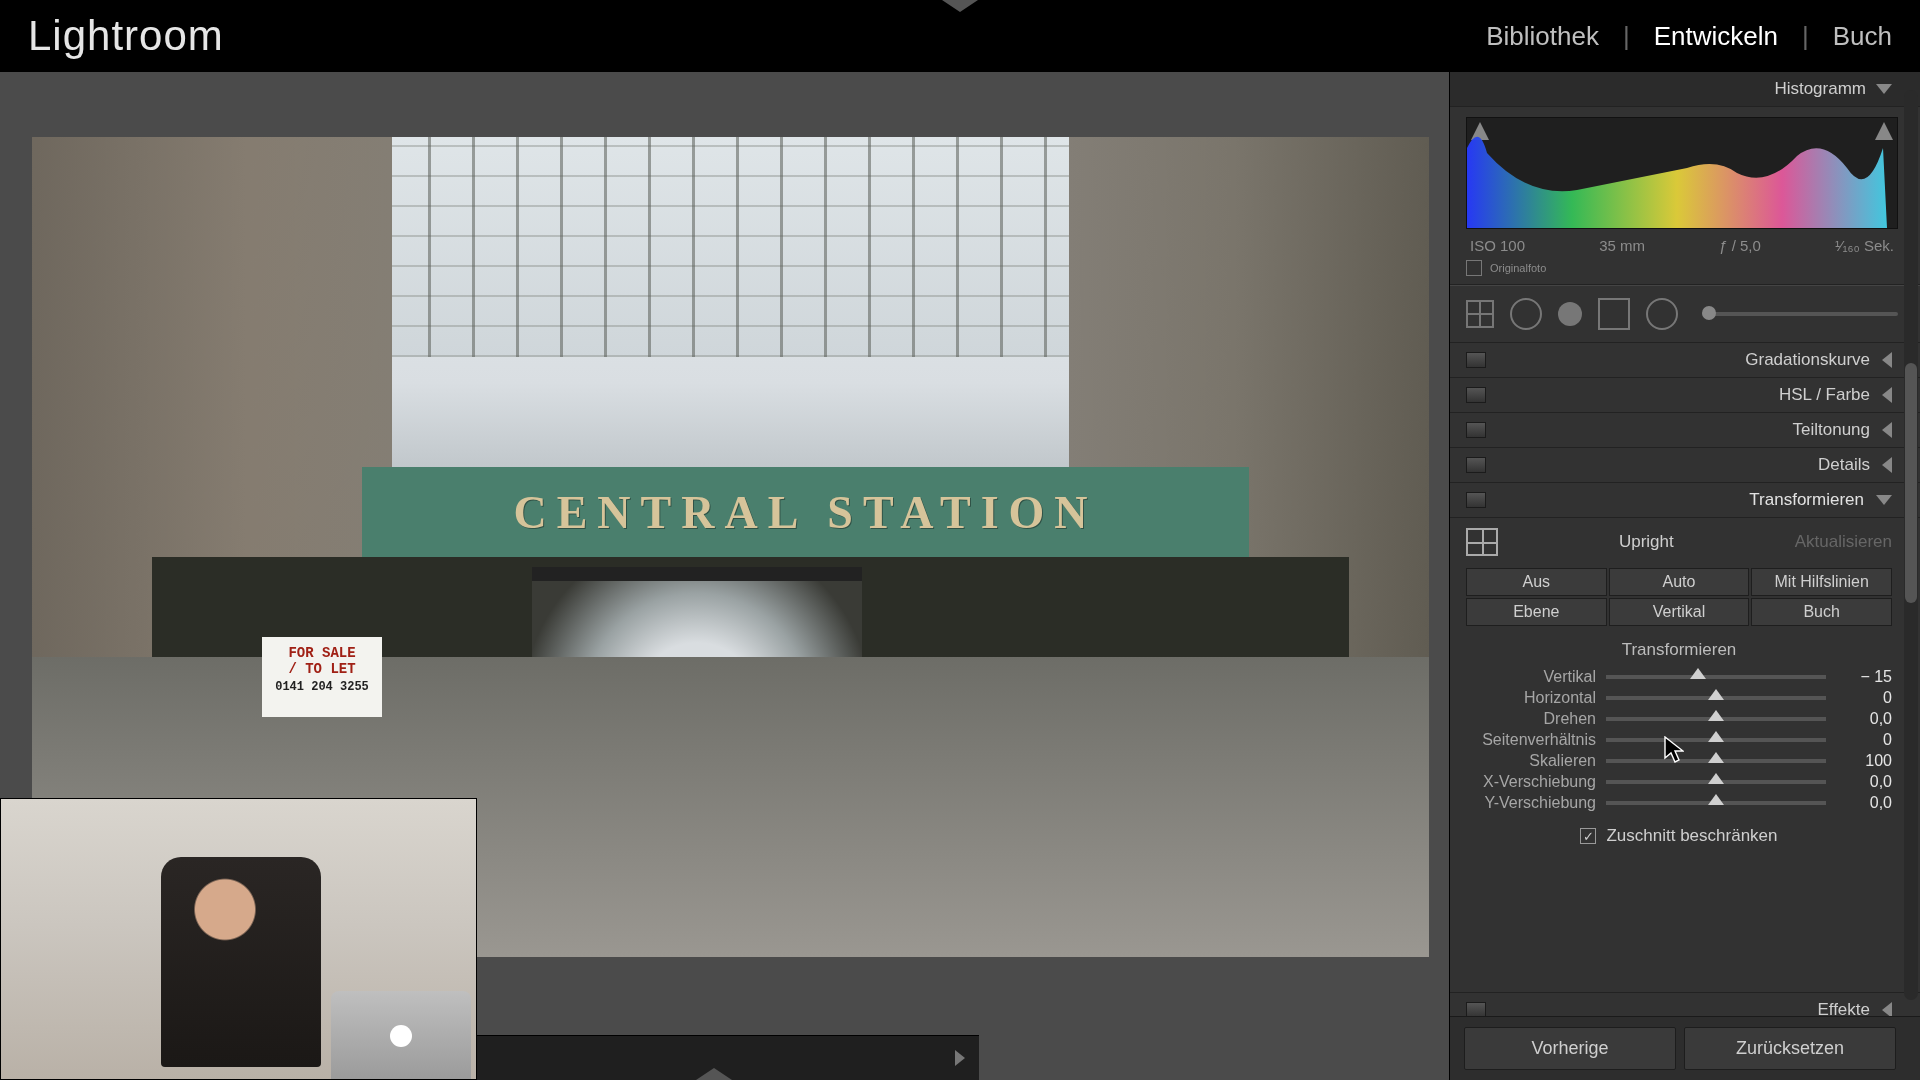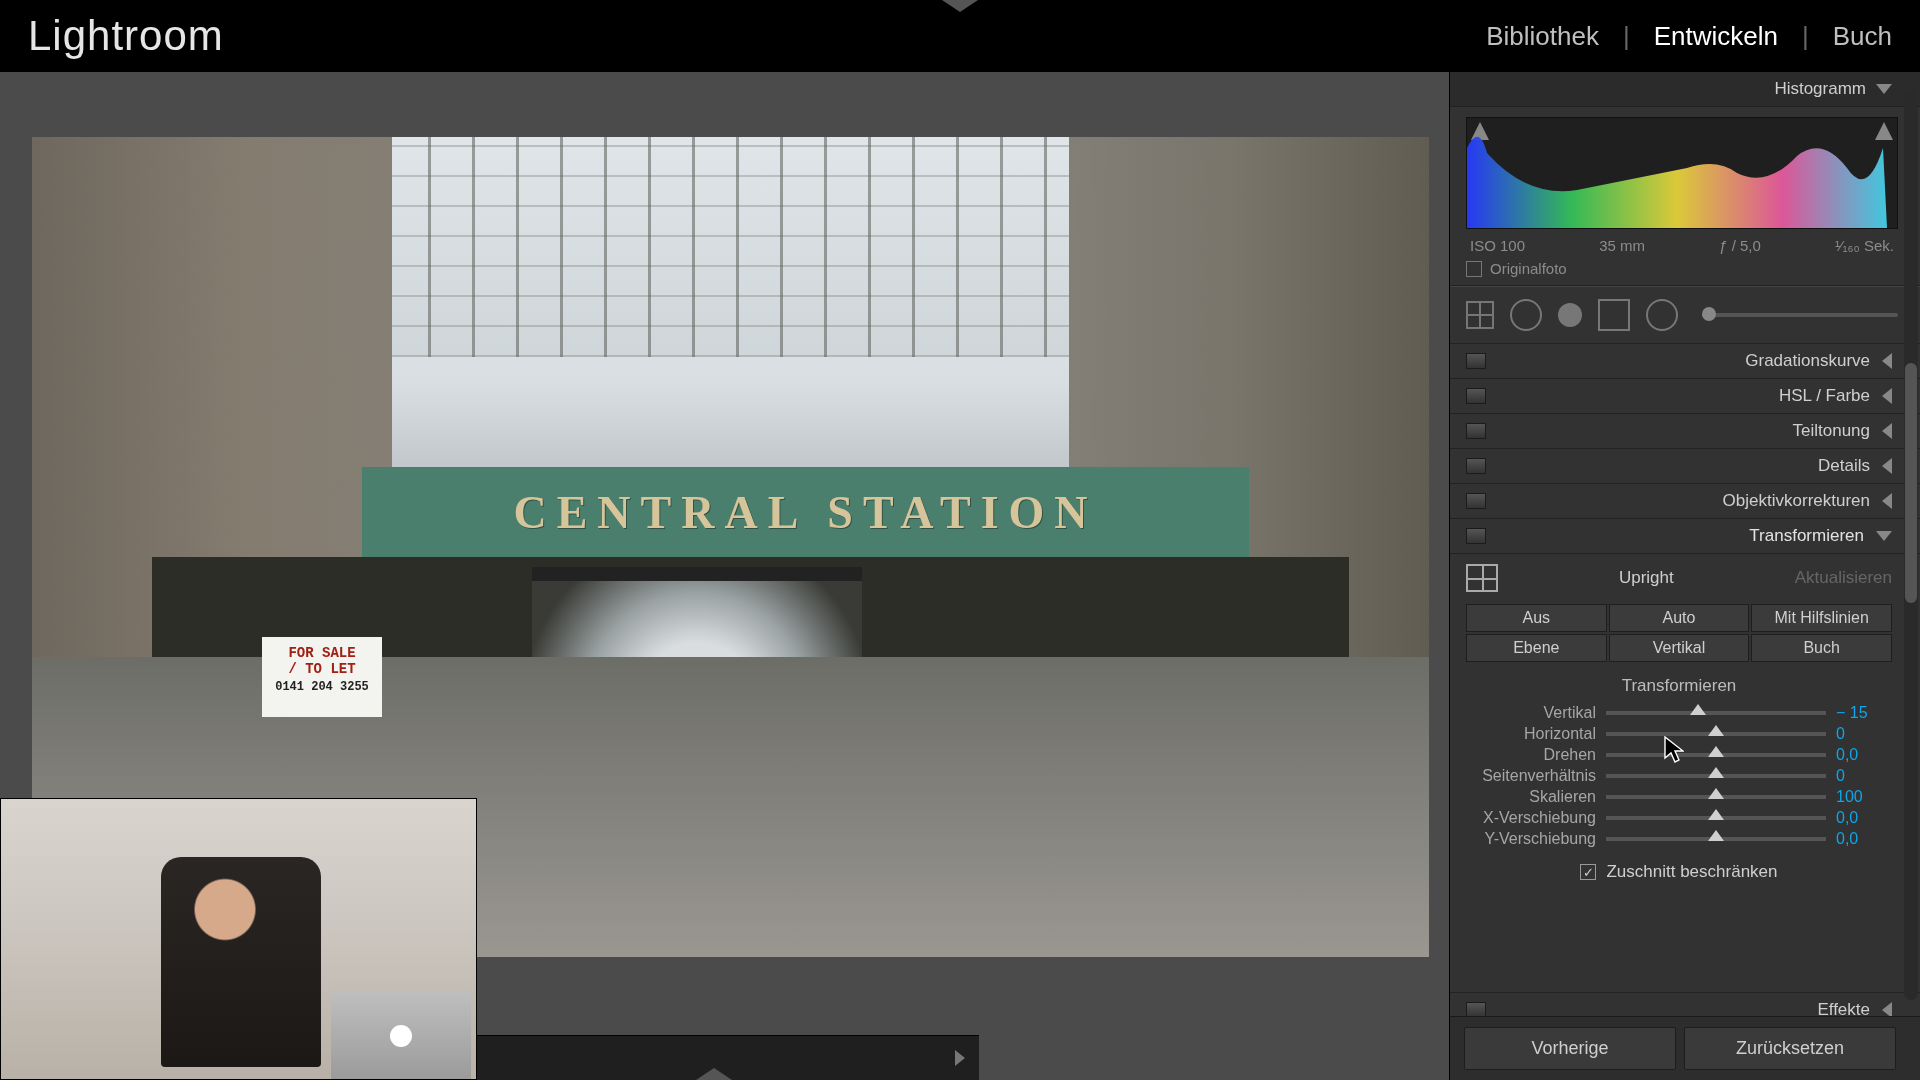--- a/index.html
+++ b/index.html
@@ -243,21 +243,21 @@
   .corner{
     position:absolute;top:4px;width:18px;height:18px;background:#888;
   }
   .corner.l{left:4px;clip-path:polygon(0 100%,100% 100%,50% 0);}
   .corner.r{right:4px;clip-path:polygon(0 100%,100% 100%,50% 0);}
   .meta{
     display:flex;justify-content:space-between;
     font-size:15px;color:#8c8c8c;margin-top:8px;padding:0 4px;
   }
   .orig{
-    display:flex;align-items:center;gap:8px;margin-top:6px;color:#8c8c8c;font-size:15px;
+    display:flex;align-items:center;gap:8px;margin-top:6px;color:#8c8c8c;font-size:11px;
   }
   .orig .box{width:14px;height:14px;border:1px solid #777}
 
   .tools{
     display:flex;gap:16px;align-items:center;
     padding:12px 22px 12px 16px;
     border-top:1px solid #444;border-bottom:1px solid #222;
   }
   .tool{
     width:28px;height:28px;border:2px solid #888;opacity:.8;
@@ -314,21 +314,21 @@
   .sl-track{
     flex:1;height:4px;background:#555;position:relative;margin-right:10px;
   }
   .sl-thumb{
     position:absolute;top:-7px;width:0;height:0;
     border-left:8px solid transparent;
     border-right:8px solid transparent;
     border-bottom:11px solid #cfcfcf;
     transform:translateX(-8px);
   }
-  .sl-val{width:56px;text-align:left;color:#0ea5e9}
+  .sl-val{width:56px;text-align:right;color:#e5e5e5}
   .chk{
     display:flex;justify-content:center;gap:10px;align-items:center;margin-top:14px;color:#cfcfcf;
   }
   .chk .mark{width:14px;height:14px;border:1px solid #999;display:flex;align-items:center;justify-content:center;font-size:13px;color:#cfcfcf}
 
   .footer-btns{
     display:flex;gap:8px;padding:10px 24px 10px 14px;
     border-top:1px solid #1a1a1a;
     background:#2d2d2d;
     position:absolute;left:0;right:0;bottom:0;
@@ -473,27 +473,20 @@
       <div class="p-row">
         <span class="switch"></span>
         <span style="flex:1"></span>
         <span class="p-title">Details</span>
         <span style="width:12px"></span>
         <span class="tri"></span>
       </div>
       <div class="p-row">
         <span class="switch"></span>
         <span style="flex:1"></span>
-        <span class="p-title">Objektivkorrekturen</span>
-        <span style="width:12px"></span>
-        <span class="tri"></span>
-      </div>
-      <div class="p-row">
-        <span class="switch"></span>
-        <span style="flex:1"></span>
         <span class="p-title" style="color:#e2e2e2">Transformieren</span>
         <span style="width:12px"></span>
         <span class="tri down"></span>
       </div>
 
       <div class="transform">
         <div class="upright-row">
           <div class="upright-icon"></div>
           <span class="upright-label">Upright</span>
           <span class="aktual">Aktualisieren</span>

